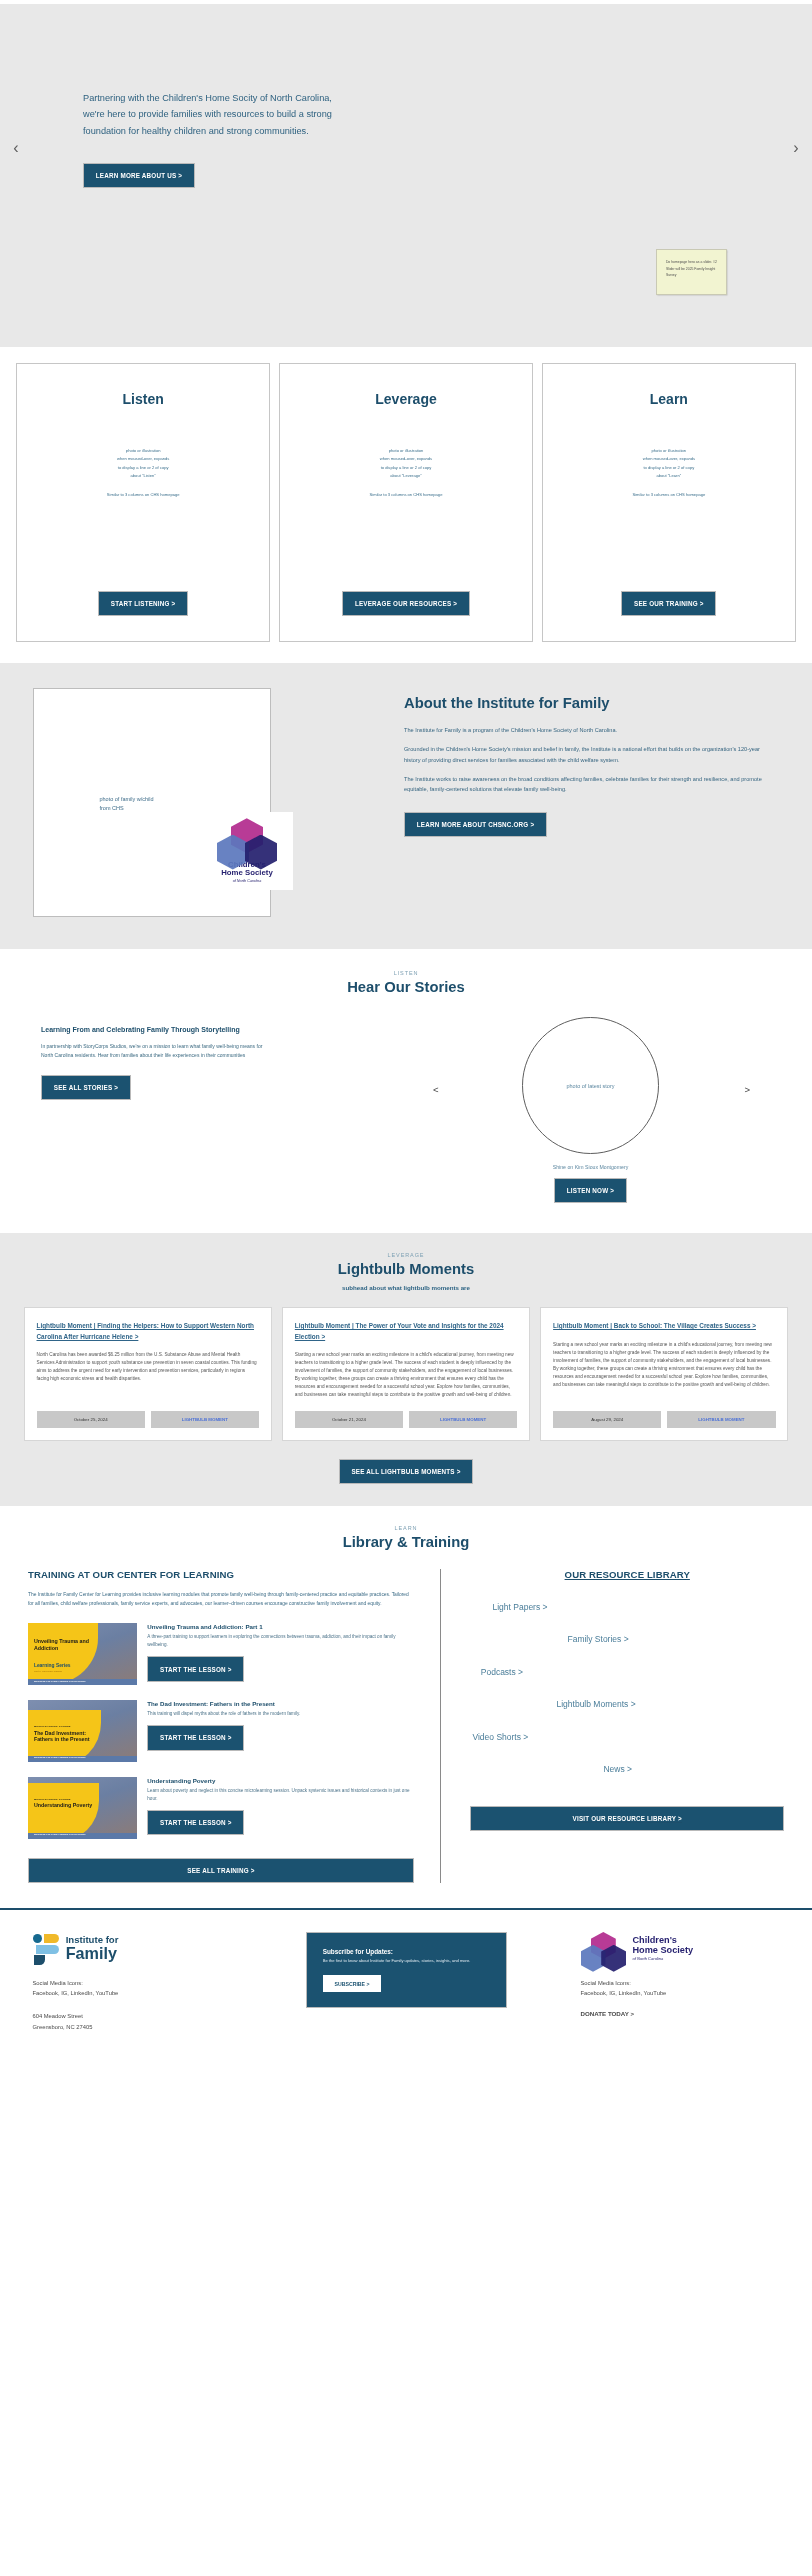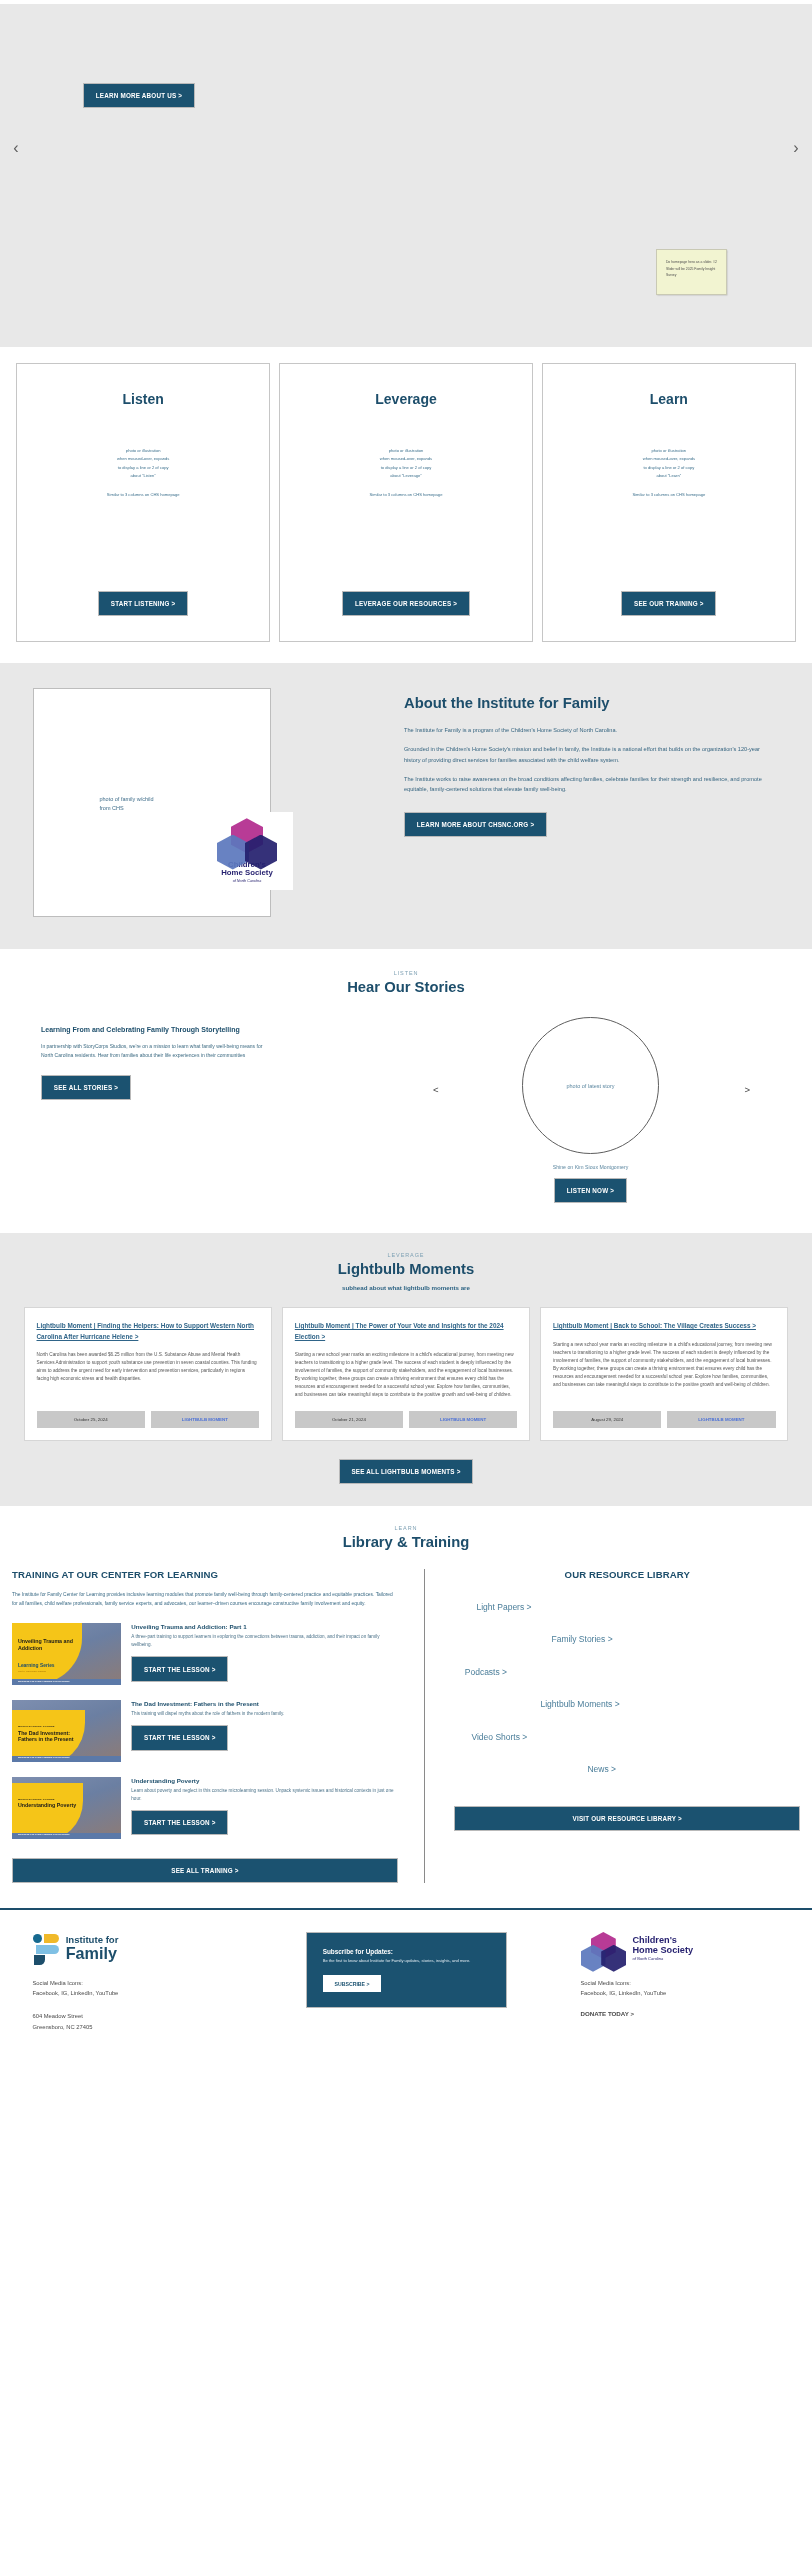--- a/index.html
+++ b/index.html
@@ -262,24 +262,24 @@
     text-align: center; padding: 5.9px 0;
   }
   .bulb-tag {
     flex: 1; background: #c8c8c8; color: #4a6fd6; font-size: 4.4px;
     text-align: center; padding: 5.9px 0; font-weight: bold;
   }
   .bulbs-btn-wrap { text-align: center; margin-top: 17.7px; }
 
   
   .library { background: #ffffff; padding: 19px 0 25px 0; }
-  .lib-body { display: flex; margin-top: 19px; padding: 0 12px; }
+  .lib-body { display: flex; margin-top: 19px; padding: 0 28px; }
   .lib-left { width: 405px; padding-right: 19px; }
   .lib-divider { width: 0.7px; background: #8a8a8a; margin: 0 7.4px; }
-  .lib-right { flex: 1; padding-left: 22px; }
+  .lib-right { flex: 1; padding-left: 22px; text-decoration: underline; }
   .lib-h {
     font-size: 9.6px; font-weight: bold; color: #1d4e6b;
     letter-spacing: 0.1px; margin-bottom: 10.3px;
   }
   .lib-p { font-size: 4.9px; line-height: 1.88; color: #3a6a85; }
   .course {
     display: flex; gap: 10.3px; margin-top: 14.8px; align-items: flex-start;
   }
   .course-thumb {
     width: 109px; height: 62px; flex: 0 0 109px;
@@ -382,20 +382,21 @@
 </style>
 </head>
 <body>
 
 <div class="page">
 
   <section class="hero">
     <div class="arrow left">‹</div>
     <div class="arrow right">›</div>
     <div class="hero-inner">
+      <div class="hero-sub">Partnering with the Children's Home Socity of North Carolina, we're here to provide families with resources to build a strong foundation for healthy children and strong communities.</div>
       <a class="btn hero-btn" href="#">LEARN MORE ABOUT US &gt;</a>
     </div>
     <div class="sticky-note">Do homepage hero as a slider. #2 Slider will be 2025 Family Insight Survey</div>
   </section>
 
   <section class="cols-wrap">
     <div class="col">
       <div class="col-title">Listen</div>
       <div class="col-note" style="white-space:pre-line">photo or illustration
 when moused-over, expands
@@ -572,21 +573,21 @@
 
       <div class="lib-divider"></div>
 
       <div class="lib-right">
         <h3 class="res-h">OUR RESOURCE LIBRARY</h3>
         <div class="res-links">
           <a class="res-link" href="#" style="left:22px;  top:0px;">Light Papers &gt;</a>
           <a class="res-link" href="#" style="left:97px; top:32.5px;">Family Stories &gt;</a>
           <a class="res-link" href="#" style="left:10.3px;  top:65px;">Podcasts &gt;</a>
           <a class="res-link" href="#" style="left:86px; top:97px;">Lightbulb Moments &gt;</a>
-          <a class="res-link" href="#" style="left:17px;  top:130px;">Video Shorts &gt;</a>
+          <a class="res-link" href="#" style="left:2px;  top:130px;">Video Shorts &gt;</a>
           <a class="res-link" href="#" style="left:133px; top:162px;">News &gt;</a>
         </div>
         <div class="res-btn-wrap">
           <a class="btn lib-full-btn" href="#">VISIT OUR RESOURCE LIBRARY &gt;</a>
         </div>
       </div>
 
     </div>
   </section>
 

